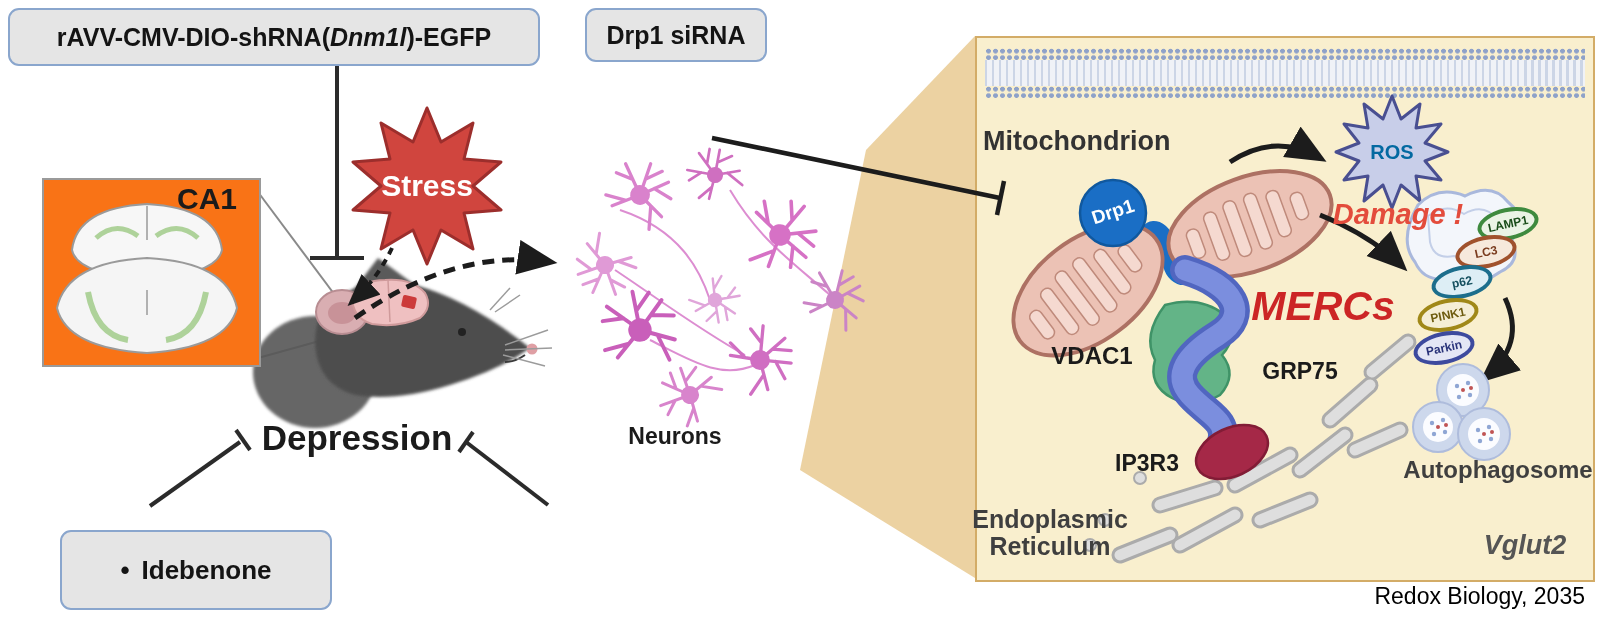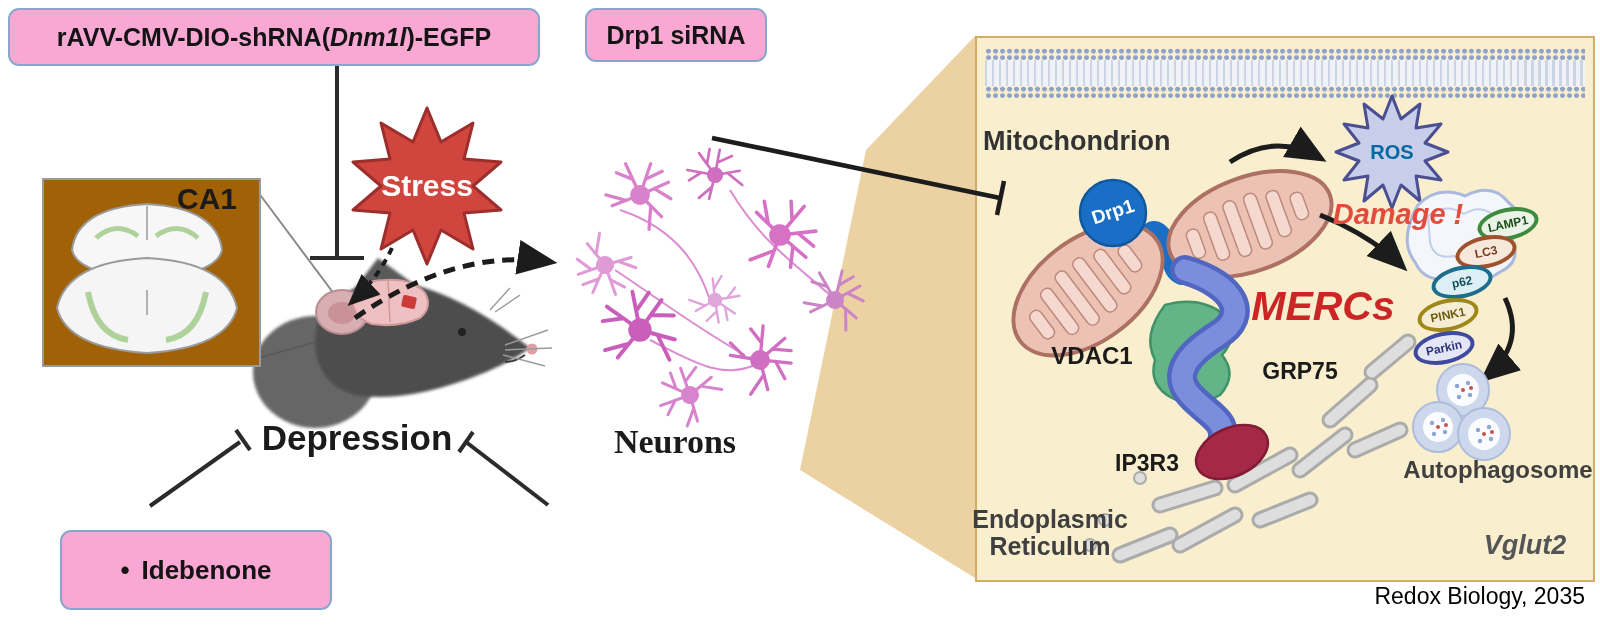--- a/index.html
+++ b/index.html
@@ -3,21 +3,21 @@
 <meta charset="utf-8">
 <style>
   html,body{margin:0;padding:0;background:#ffffff;}
   .canvas{position:relative;width:1600px;height:630px;overflow:hidden;background:#ffffff;
           font-family:"Liberation Sans", sans-serif;}
   svg.layer{position:absolute;left:0;top:0;pointer-events:none;}
   .z0{z-index:0}.z2{z-index:2}
   .top{z-index:4;position:absolute;}
 
   
-  .bluebox{position:absolute;z-index:4;background:#f9a8d4;border:2px solid #8aa6cd;border-radius:11px;
+  .bluebox{position:absolute;z-index:4;background:#e5e5e5;border:2px solid #8aa6cd;border-radius:11px;
            display:flex;align-items:center;justify-content:center;color:#141414;font-weight:bold;}
   .bluebox .line{white-space:nowrap;}
   .bullet{margin-right:12px;}
   sup{font-size:0.55em;vertical-align:super;}
 
   .lbl{position:absolute;z-index:4;font-weight:bold;color:#1b1b1b;text-align:center;}
   .ital{font-style:italic;}
 
   
   .membrane{position:absolute;left:8px;right:8px;top:10px;z-index:1;}
@@ -247,21 +247,21 @@
             <circle cx="1480" cy="441" r="2.2"></circle>
           </g>
         <g fill="#c05454">
             <circle cx="1484" cy="434" r="2"></circle>
             <circle cx="1492" cy="432" r="2"></circle>
           </g>
       </g>
     </g>
   </svg>
 
-  <div class="top" style="left:42px;top:178px;width:215px;height:185px;border:2px solid #9a9a9a;background:#a16207;">
+  <div class="top" style="left:42px;top:178px;width:215px;height:185px;border:2px solid #9a9a9a;background:#f97316;">
     <svg width="211" height="181">
       <path d="M28,70 Q33,28 103,24 Q173,28 178,70 Q173,94 103,99 Q33,94 28,70 Z" fill="#f7f7f7" stroke="#9a9a9a" stroke-width="2"></path>
       <line x1="103" y1="26" x2="103" y2="60" stroke="#9a9a9a" stroke-width="1.5"></line>
       <path d="M52,58 Q72,40 94,56" fill="none" stroke="#aed29a" stroke-width="5"></path>
       <path d="M112,56 Q134,40 154,58" fill="none" stroke="#aed29a" stroke-width="5"></path>
       <path d="M13,128 Q23,82 103,78 Q183,82 193,128 Q183,168 103,173 Q23,168 13,128 Z" fill="#f5f5f5" stroke="#9a9a9a" stroke-width="2"></path>
       <line x1="103" y1="110" x2="103" y2="135" stroke="#9a9a9a" stroke-width="1.5"></line>
       <path d="M44,112 Q52,155 84,160" fill="none" stroke="#aed29a" stroke-width="6"></path>
       <path d="M162,112 Q154,155 122,160" fill="none" stroke="#aed29a" stroke-width="6"></path>
     </svg>
@@ -279,21 +279,21 @@
   <div class="bluebox" style="left:60px;top:530px;width:268px;height:76px;font-size:26px;">
     <span class="bullet">•</span>
     <span class="line">Idebenone</span>
   </div>
 
 
   <div class="lbl" style="left:367px;top:169px;width:120px;font-size:30px;color:#ffffff;">Stress</div>
 
   <div class="lbl" style="left:237px;top:418px;width:240px;font-size:35px;">Depression</div>
 
-  <div class="lbl" style="left:595px;top:423px;width:160px;font-size:34px;font-family:Liberation Serif, serif;">Neurons</div>
+  <div class="lbl" style="left:595px;top:423px;width:160px;font-size:23px;">Neurons</div>
 
   <div class="lbl" style="left:983px;top:126px;width:260px;font-size:27px;color:#333333;text-align:left;">Mitochondrion</div>
 
   <div class="lbl" style="left:1078px;top:201px;width:70px;font-size:19px;color:#ffffff;transform:rotate(-18deg);">Drp1</div>
 
   <div class="lbl" style="left:1357px;top:141px;width:70px;font-size:20px;color:#0369a1;">ROS</div>
 
   <div class="lbl ital" style="left:1318px;top:198px;width:160px;font-size:29px;color:#e34c3c;">Damage !</div>
 
   <div class="lbl ital" style="left:1248px;top:283px;width:150px;font-size:41px;color:#cc2525;">MERCs</div>

